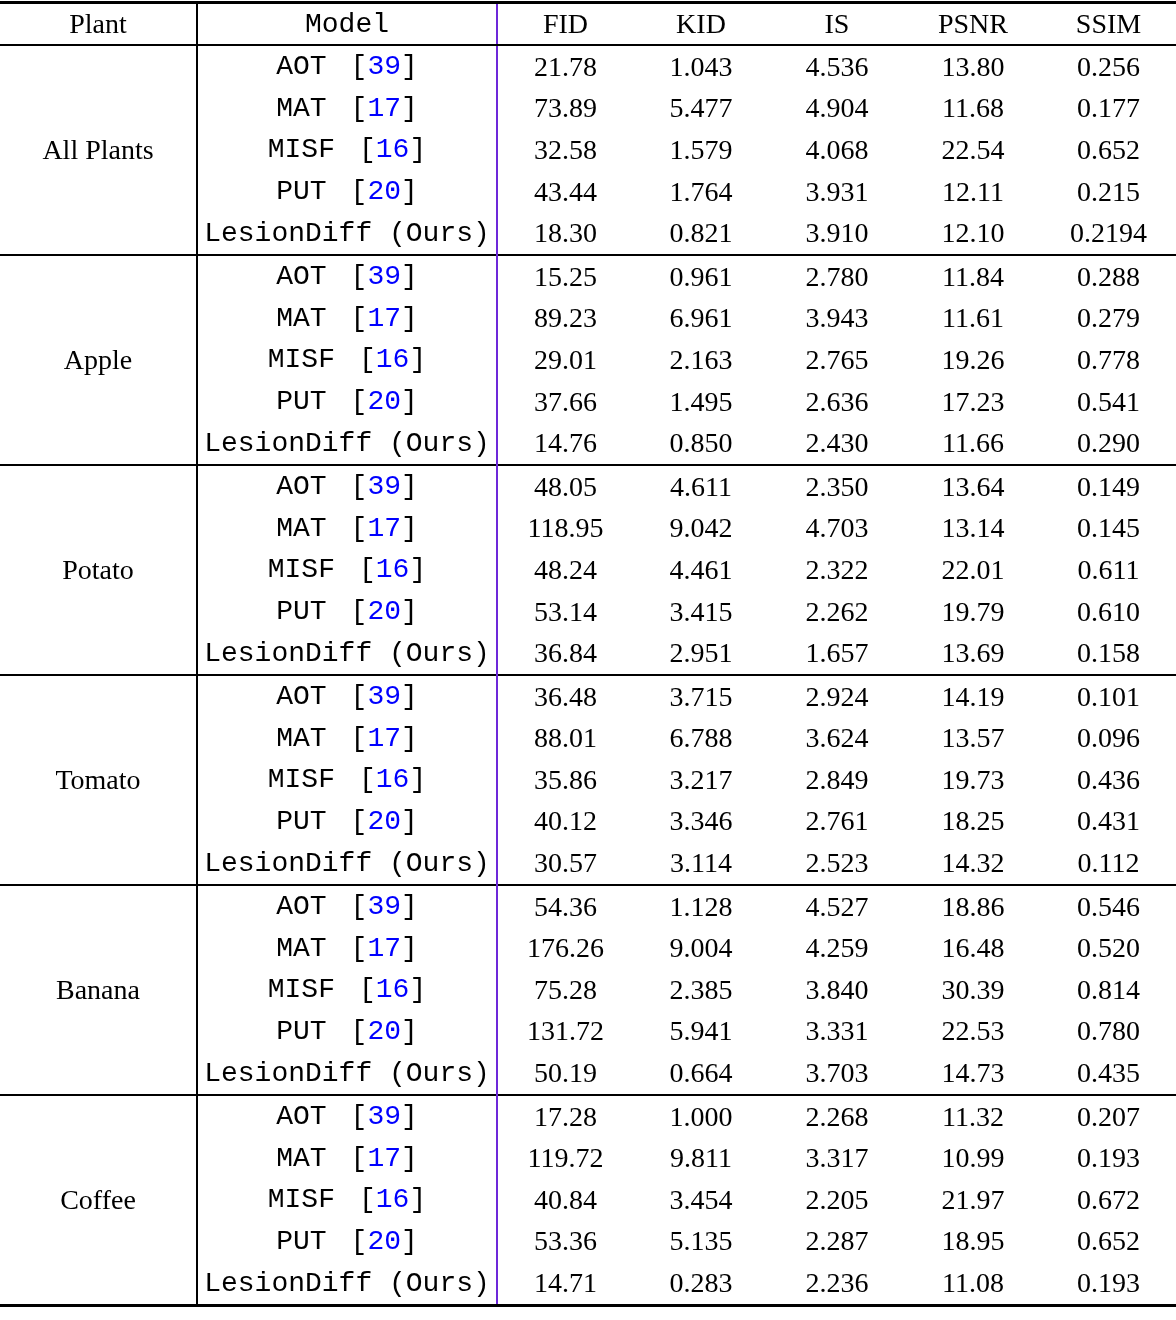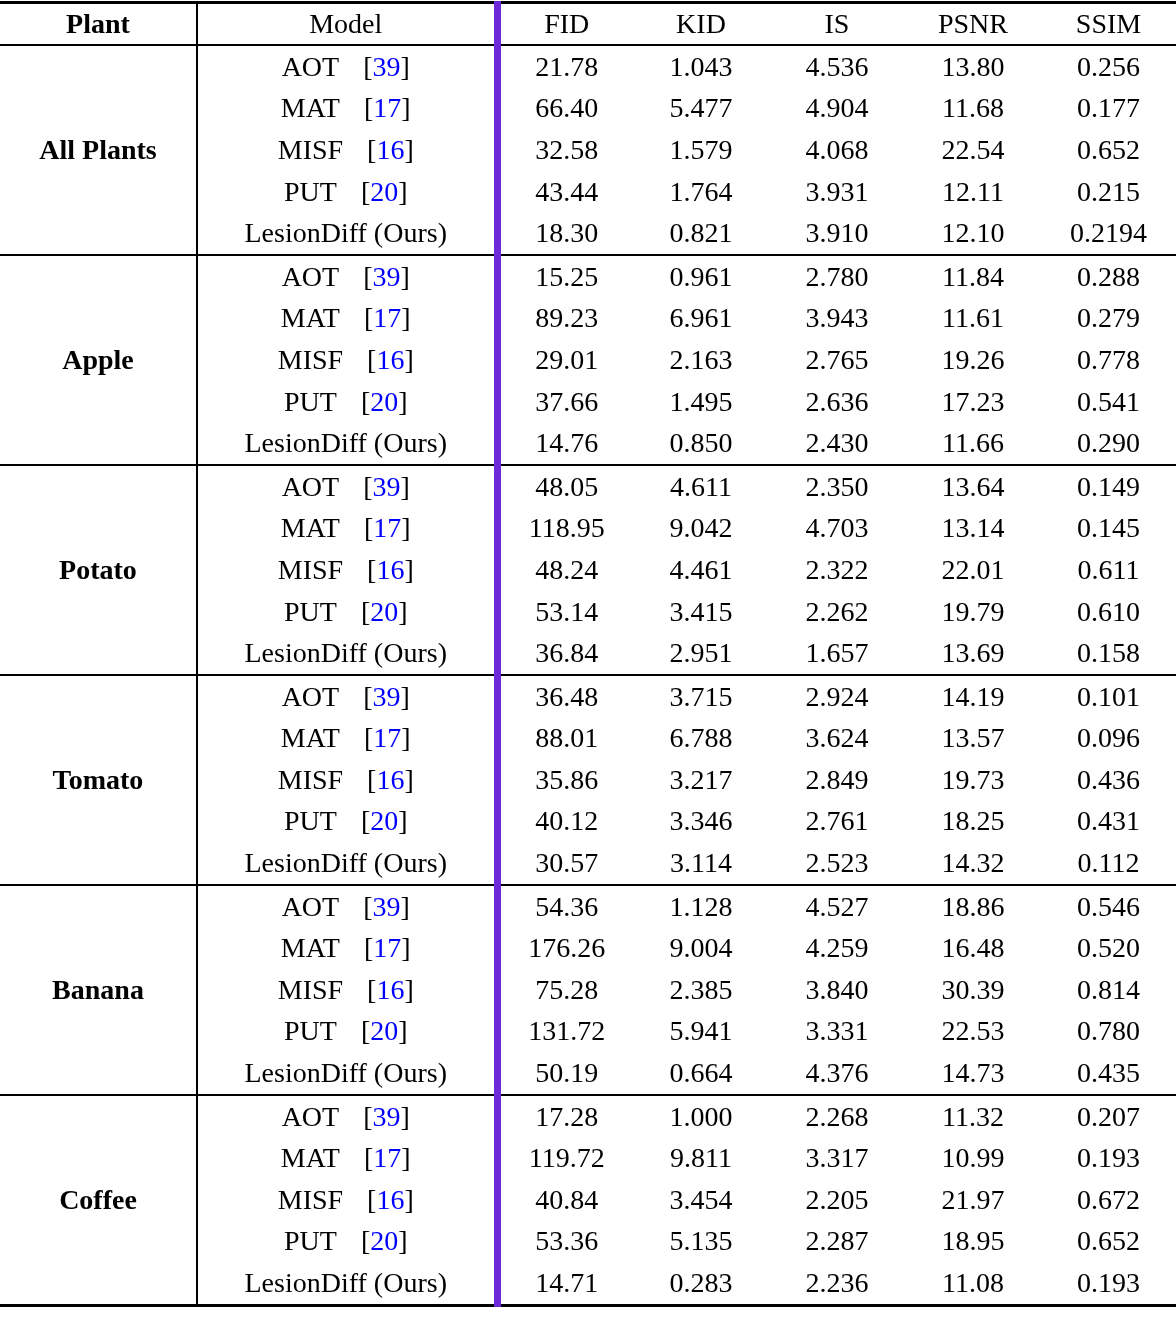--- a/index.html
+++ b/index.html
@@ -32,22 +32,22 @@
     overflow: hidden;
   }
   thead th {
     height: 40px;
     border-bottom: 2px solid #000000;
   }
   tbody {
     border-top: 2px solid #000000;
   }
   td { height: 41.6px; }
-  th.col-plant, td.plant-cell { border-right: 2px solid #000000; font-weight: bold; }
-  th.col-model, td.model-cell { border-right: 7px solid #6d28d9; }
+  th.col-plant, td.plant-cell { border-right: 2px solid #000000; }
+  th.col-model, td.model-cell { border-right: 2px solid #6d28d9; font-family: Liberation Mono, monospace; }
   td.bold { font-weight: normal; }
   span.cite { margin-left: 24px; }
   span.cite .bracket { color: #000000; }
 </style>
 </head>
 <body>
 
 <table class="results" id="results-table">
   <colgroup>
     <col style="width:197px">
@@ -74,21 +74,21 @@
         <td rowspan="5" class="plant-cell">All Plants</td>
         <td class="model-cell"><span>AOT</span><span class="cite"><span class="bracket">[</span><span class="cite-num" style="color: rgb(0, 0, 255);">39</span><span class="bracket">]</span></span></td>
         <td class="metric-cell">21.78</td>
         <td class="metric-cell">1.043</td>
         <td class="metric-cell">4.536</td>
         <td class="metric-cell">13.80</td>
         <td class="metric-cell">0.256</td>
       </tr>
       <tr>
         <td class="model-cell"><span>MAT</span><span class="cite"><span class="bracket">[</span><span class="cite-num" style="color: rgb(0, 0, 255);">17</span><span class="bracket">]</span></span></td>
-        <td class="metric-cell">66.40</td>
+        <td class="metric-cell">73.89</td>
         <td class="metric-cell">5.477</td>
         <td class="metric-cell">4.904</td>
         <td class="metric-cell">11.68</td>
         <td class="metric-cell">0.177</td>
       </tr>
       <tr>
         <td class="model-cell"><span>MISF</span><span class="cite"><span class="bracket">[</span><span class="cite-num" style="color: rgb(0, 0, 255);">16</span><span class="bracket">]</span></span></td>
         <td class="metric-cell">32.58</td>
         <td class="metric-cell">1.579</td>
         <td class="metric-cell">4.068</td>
@@ -272,21 +272,21 @@
         <td class="metric-cell">131.72</td>
         <td class="metric-cell">5.941</td>
         <td class="metric-cell bold">3.331</td>
         <td class="metric-cell">22.53</td>
         <td class="metric-cell">0.780</td>
       </tr>
       <tr>
         <td class="model-cell"><span>LesionDiff (Ours)</span></td>
         <td class="metric-cell bold">50.19</td>
         <td class="metric-cell bold">0.664</td>
-        <td class="metric-cell">4.376</td>
+        <td class="metric-cell">3.703</td>
         <td class="metric-cell">14.73</td>
         <td class="metric-cell">0.435</td>
       </tr>
     </tbody>
     <tbody>
       <tr>
         <td rowspan="5" class="plant-cell">Coffee</td>
         <td class="model-cell"><span>AOT</span><span class="cite"><span class="bracket">[</span><span class="cite-num" style="color: rgb(0, 0, 255);">39</span><span class="bracket">]</span></span></td>
         <td class="metric-cell">17.28</td>
         <td class="metric-cell">1.000</td>

